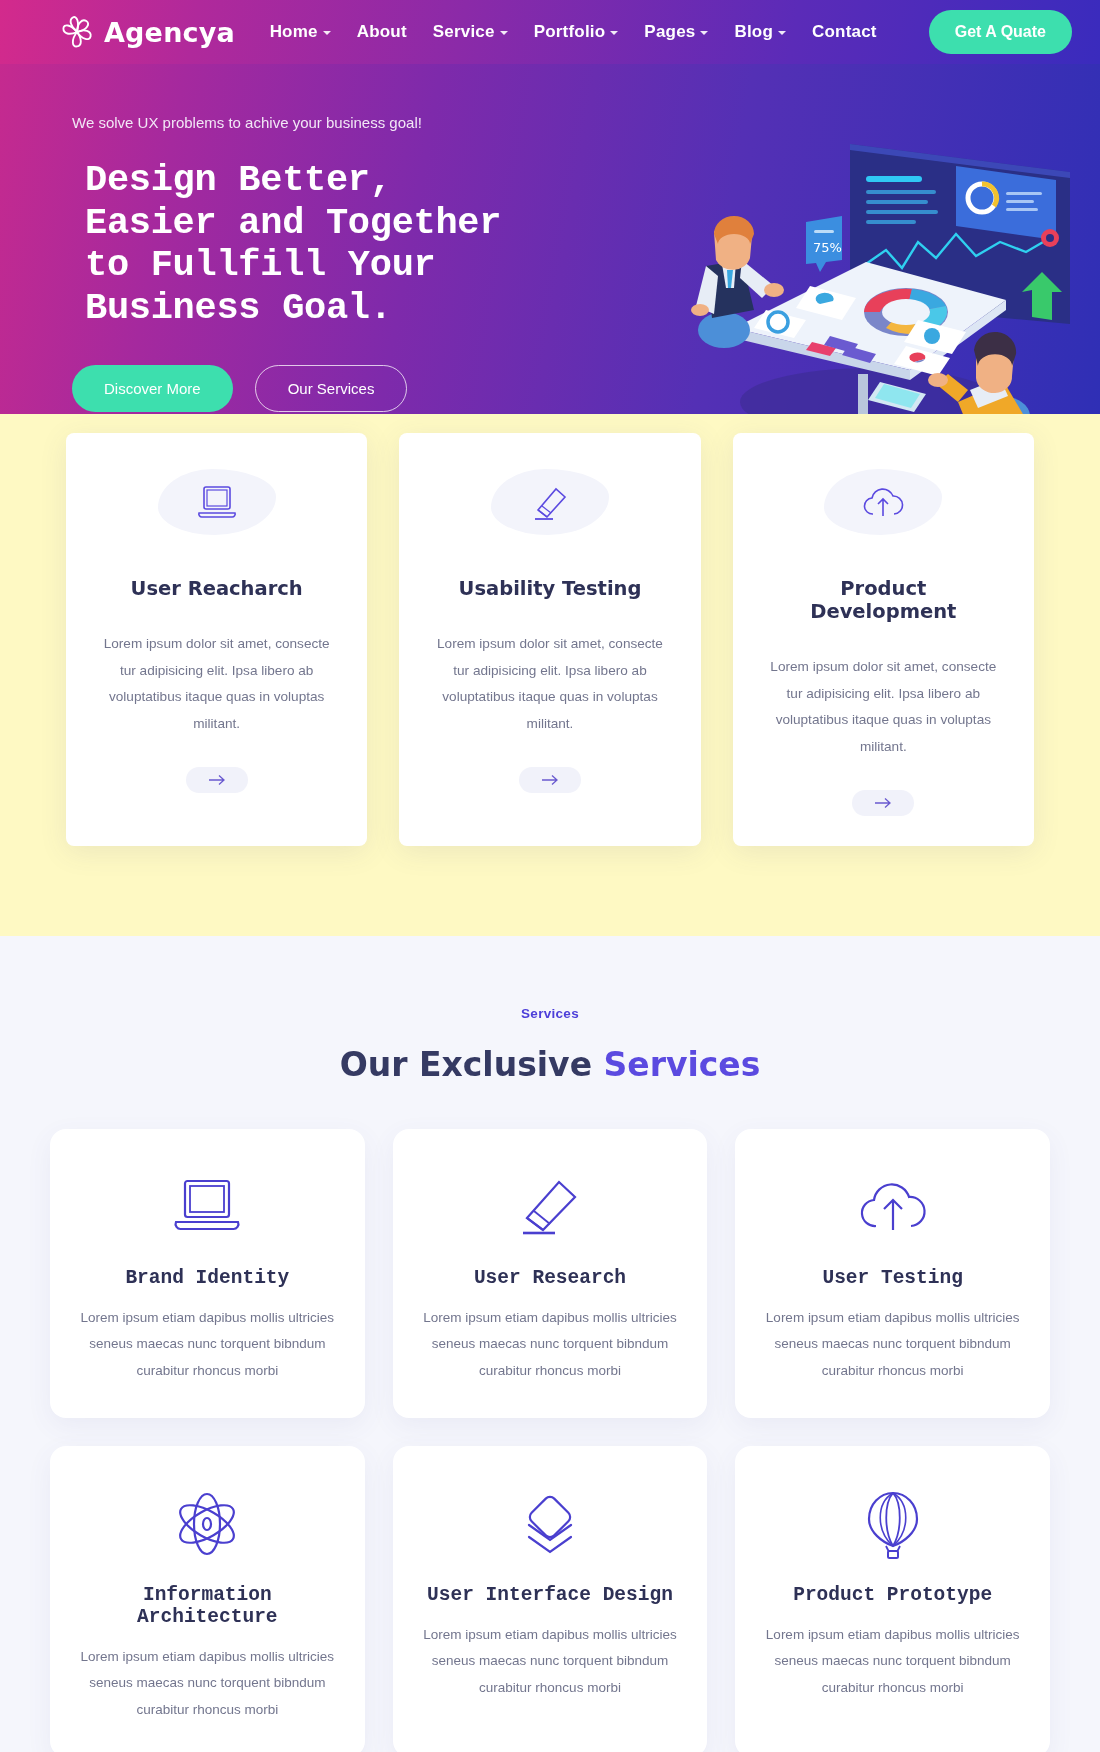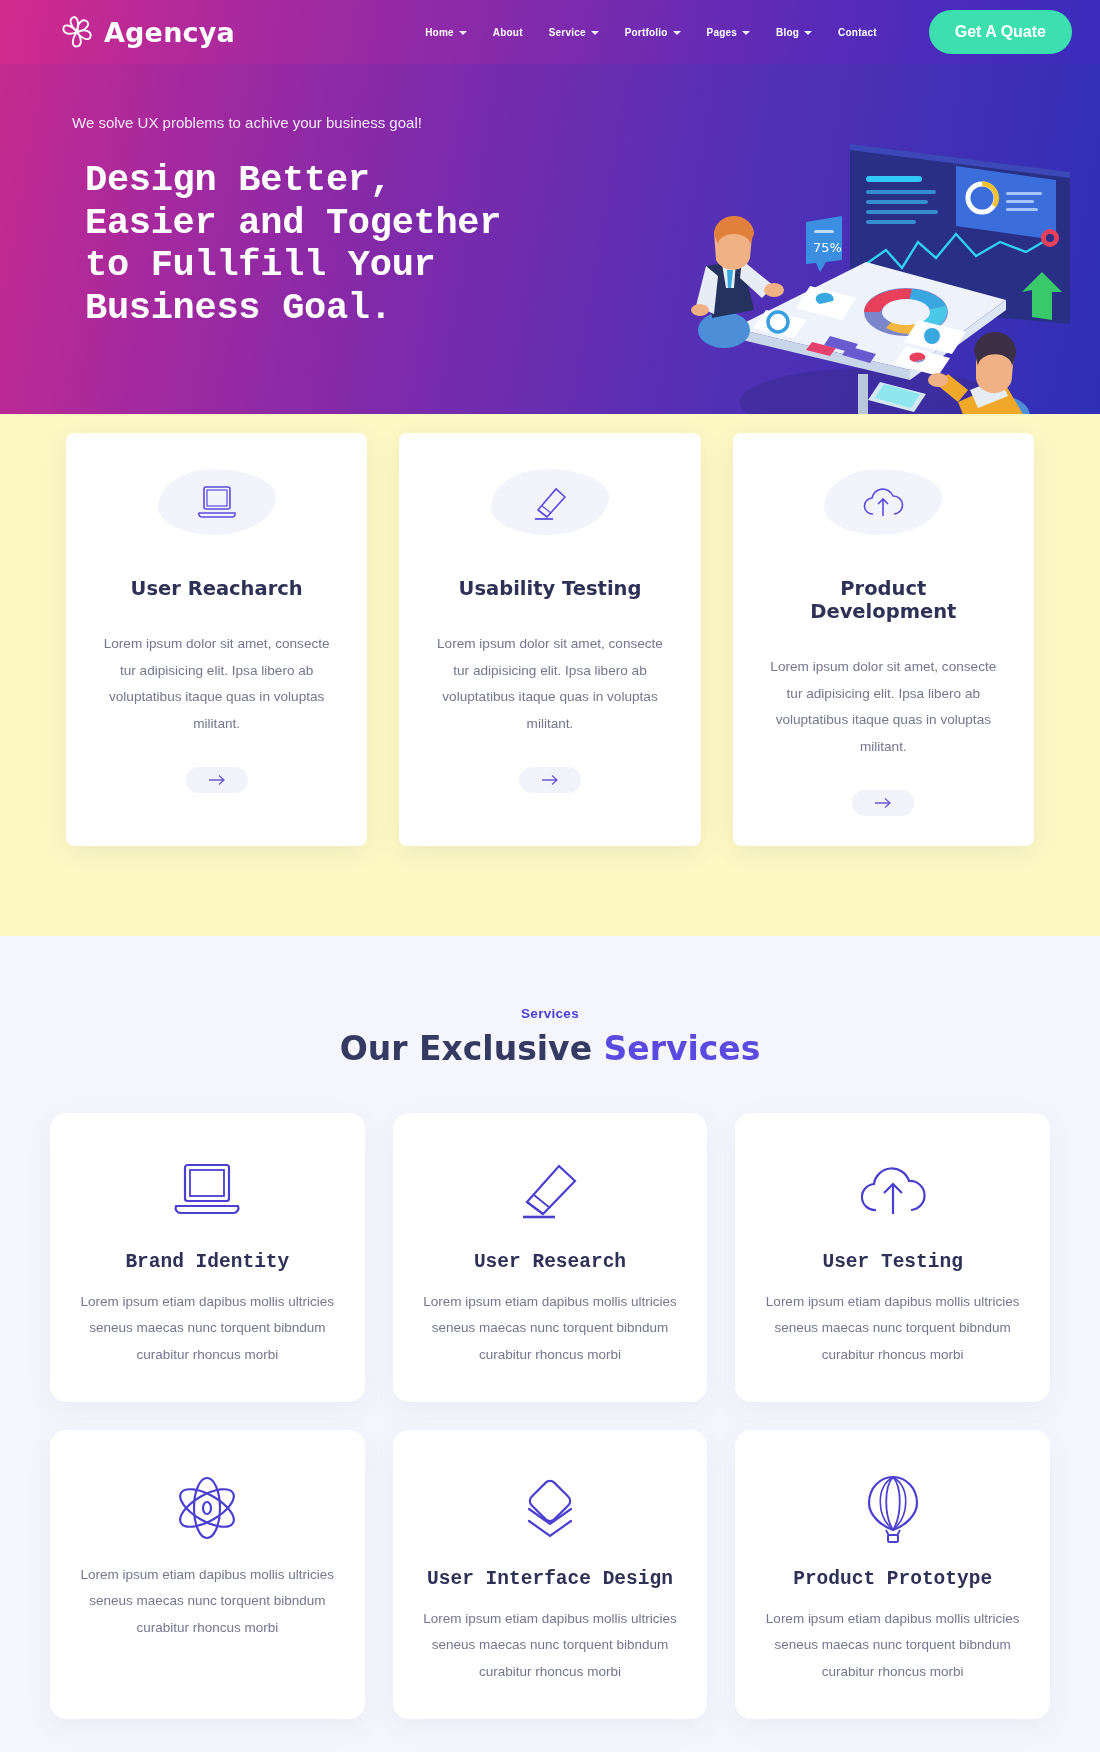--- a/index.html
+++ b/index.html
@@ -32,21 +32,21 @@
     margin-left: auto;
     display: flex;
     align-items: center;
     gap: 26px;
   }
   .nav-item {
     display: inline-flex;
     align-items: center;
     gap: 5px;
     color: #ffffff;
-    font-size: 10px;
+    font-size: 17px;
     font-weight: bold;
     letter-spacing: 0.2px;
     cursor: pointer;
     white-space: nowrap;
   }
   .caret {
     width: 0; height: 0;
     border-left: 4px solid transparent;
     border-right: 4px solid transparent;
     border-top: 4px solid rgba(255,255,255,0.9);
@@ -202,21 +202,21 @@
   }
   .svc-eyebrow {
     text-align: center;
     color: #4c3ed9;
     font-weight: bold;
     font-size: 13.5px;
     letter-spacing: 0.3px;
   }
   .svc-heading {
     text-align: center;
-    margin-top: 8px;
+    margin-top: 24px;
     font-size: 33px;
     font-weight: bold;
     color: #353a63;
     font-family: "DejaVu Sans", sans-serif;
   }
   .svc-heading .accent { color: #5b4ae0; }
   .svc-grid {
     margin-top: 45px;
     display: grid;
     grid-template-columns: repeat(3, 1fr);
@@ -294,20 +294,24 @@
       <span>Contact</span>
     </span>
     <button class="quote-btn">Get A Quate</button>
   </div>
 </div>
 
 <div class="hero">
   <div class="hero-inner">
     <div class="hero-eyebrow">We solve UX problems to achive your business goal!</div>
     <div class="hero-title">Design Better, Easier and Together to Fullfill Your Business Goal.</div>
+    <div class="hero-actions">
+      <button class="btn-primary">Discover More</button>
+      <button class="btn-outline">Our Services</button>
+    </div>
   </div>
 
   <svg class="hero-art" viewBox="0 0 420 330">
 
     <path d="M180 10 L400 38 L400 190 L180 170 Z" fill="#2a2f86"></path>
     <path d="M180 10 L400 38 L400 44 L180 16 Z" fill="#4a5ad8" opacity="0.6"></path>
     <rect x="196" y="42" width="56" height="6" rx="3" fill="#30c8f5"></rect>
     <rect x="196" y="56" width="70" height="4" rx="2" fill="#3aa5e0" opacity="0.8"></rect>
     <rect x="196" y="66" width="62" height="4" rx="2" fill="#3aa5e0" opacity="0.8"></rect>
     <rect x="196" y="76" width="72" height="4" rx="2" fill="#3aa5e0" opacity="0.8"></rect>
@@ -491,20 +495,21 @@
 
     <div class="svc-card">
       <div class="svc-icon-wrap">
         <svg width="68" height="68" viewBox="0 0 68 68">
           <ellipse cx="34" cy="34" rx="13" ry="30" fill="none" stroke="#4a3fcf" stroke-width="2.2"></ellipse>
           <ellipse cx="34" cy="34" rx="13" ry="30" fill="none" stroke="#4a3fcf" stroke-width="2.2" transform="rotate(60 34 34)"></ellipse>
           <ellipse cx="34" cy="34" rx="13" ry="30" fill="none" stroke="#4a3fcf" stroke-width="2.2" transform="rotate(120 34 34)"></ellipse>
           <ellipse cx="34" cy="34" rx="4" ry="6" fill="none" stroke="#4a3fcf" stroke-width="2.2"></ellipse>
         </svg>
       </div>
+      <div class="svc-title">Information Architecture</div>
       <div class="svc-text">Lorem ipsum etiam dapibus mollis ultricies seneus maecas nunc torquent bibndum curabitur rhoncus morbi</div>
     </div>
 
     <div class="svc-card">
       <div class="svc-icon-wrap">
         <svg width="70" height="64" viewBox="0 0 70 64">
           <rect x="19" y="9" width="32" height="32" rx="6" fill="none" stroke="#4a3fcf" stroke-width="2.2" transform="rotate(45 35 25)"></rect>
           <path d="M14 33 L35 48 L56 33" fill="none" stroke="#4a3fcf" stroke-width="2.2" stroke-linecap="round"></path>
           <path d="M14 45 L35 60 L56 45" fill="none" stroke="#4a3fcf" stroke-width="2.2" stroke-linecap="round"></path>
         </svg>

